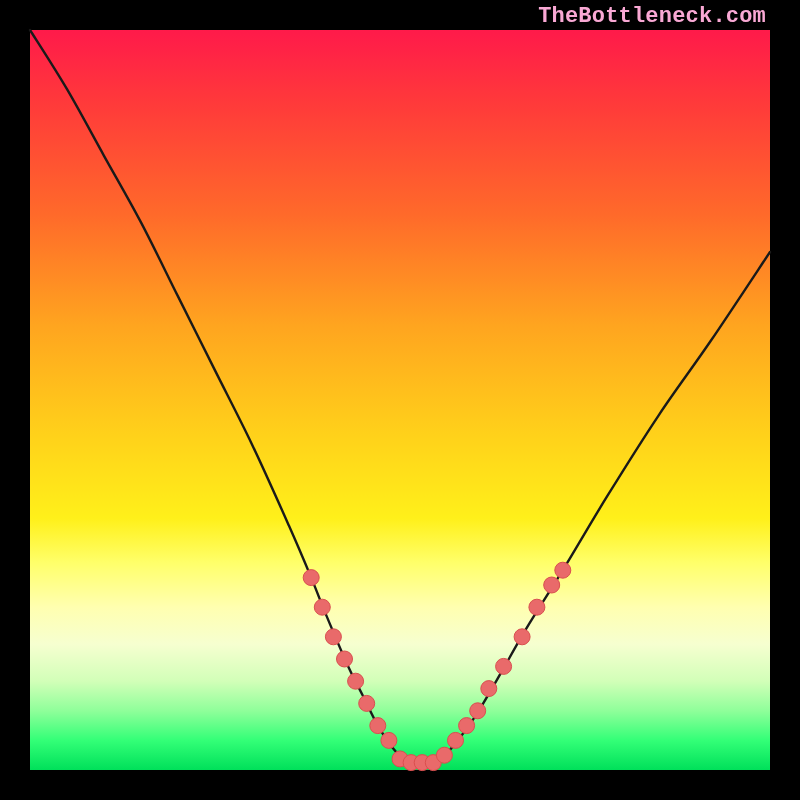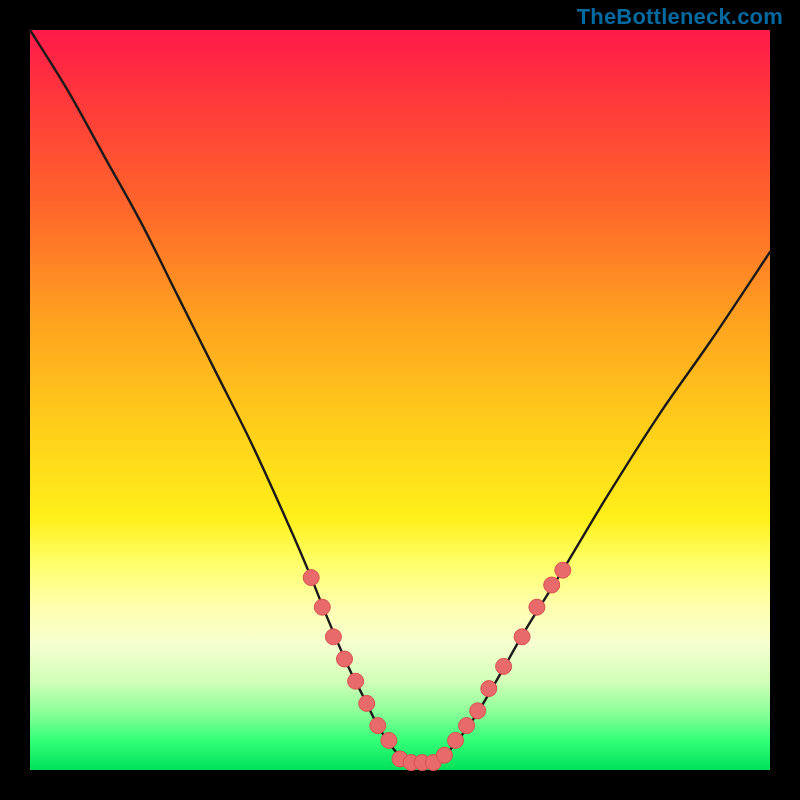--- a/index.html
+++ b/index.html
@@ -33,25 +33,25 @@
       #ffffb0 78%,
       #f6ffd0 83%,
       #d2ffb8 88%,
       #8fff9a 92%,
       #33ff77 96%,
       #00e05a 100%);
   }
   .watermark {
     position: absolute;
     top: 4px;
-    right: 17px;
-    font-family: Liberation Sans, sans-serif;
+    right: 34px;
+    font-family: Liberation Mono, monospace;
     font-size: 22px;
     font-weight: 600;
-    color: #0369a1;
+    color: #f9a8d4;
     letter-spacing: 0.2px;
     user-select: none;
   }
   svg.overlay {
     position: absolute;
     left: 30px;
     top: 30px;
     width: 740px;
     height: 740px;
     overflow: visible;

